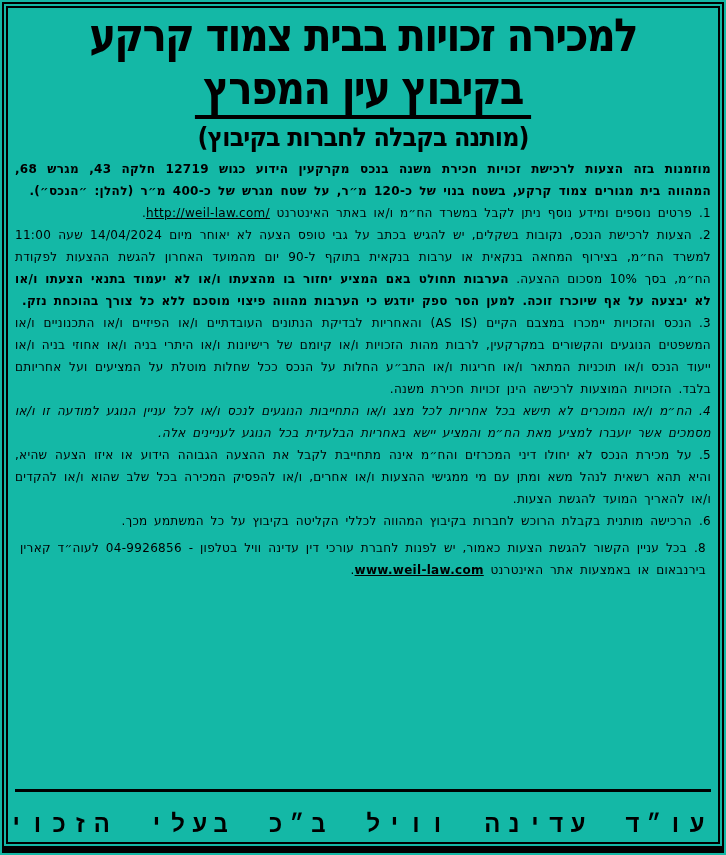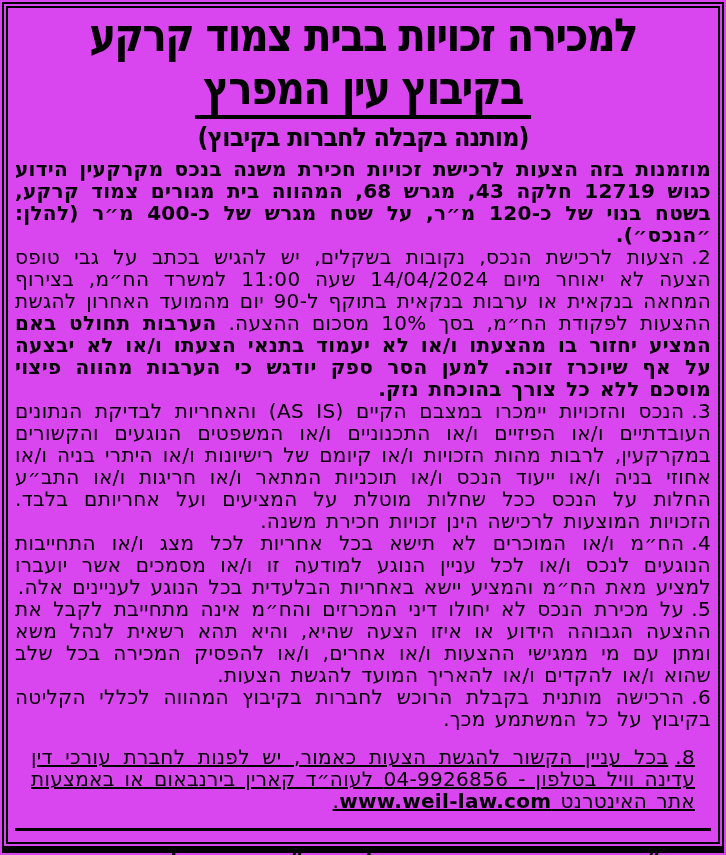--- a/index.html
+++ b/index.html
@@ -1,17 +1,17 @@
 <!DOCTYPE html>
 <html lang="he"><head>
 <meta charset="utf-8">
 <style>
   html,body{margin:0;padding:0;background:#fff;}
   .page{
-    position:relative;width:726px;height:855px;background:#d946ef;color:#000;
+    position:relative;width:726px;height:855px;background:#14b8a6;color:#000;
     font-family:"DejaVu Sans","Liberation Sans",sans-serif;overflow:hidden;
   }
   .frame-outer{
     position:absolute;top:2px;left:2px;right:2px;bottom:2px;
     border:2px solid #000;border-bottom:7px solid #000;
     padding:2px;box-sizing:border-box;
   }
   .frame-inner{
     border:2px solid #000;height:100%;box-sizing:border-box;
     display:flex;flex-direction:column;padding:2px 7px 0 7px;
@@ -24,21 +24,21 @@
     white-space:nowrap;
   }
   .title2{margin-top:1px;}
   .title2 .u-span{border-bottom:4px solid #000;padding:0 10px 1px 10px;display:inline-block;}
   .title3{
     font-size:26px;font-weight:bold;text-align:center;margin:3px 0 4px 0;
     letter-spacing:-1px;transform:scaleX(.92);transform-origin:50% 50%;white-space:nowrap;
   }
   
   .bodytext{
-    direction:rtl;font-size:20px;line-height:22px;
+    direction:rtl;font-size:12px;line-height:22px;
     letter-spacing:.3px;word-spacing:2.5px;
   }
   .intro{margin:2px 0 0 0;font-weight:bold;text-align:justify;}
   .item{text-align:justify;}
   .num{margin-left:7px;}
   .b{font-weight:bold;}
   .u{text-decoration:underline;}
   .link{unicode-bidi:embed;}
   
   .footer-sep{margin-top:auto;border-top:3px solid #000;}
@@ -58,26 +58,27 @@
 
       <header>
         <h1 class="title1">למכירה זכויות בבית צמוד קרקע</h1>
         <h1 class="title2"><span class="u-span">בקיבוץ עין המפרץ</span></h1>
         <div class="title3">(מותנה בקבלה לחברות בקיבוץ)</div>
       </header>
 
       <p class="bodytext intro">מוזמנות בזה הצעות לרכישת זכויות חכירת משנה בנכס מקרקעין הידוע כגוש 12719 חלקה 43, מגרש 68, המהווה בית מגורים צמוד קרקע, בשטח בנוי של כ-120 מ״ר, על שטח מגרש של כ-400 מ״ר (להלן: ״הנכס״).</p>
 
       <div id="items" class="bodytext">
+          <p class="item" style="margin: 0px;"><span class="num">1.</span><span>פרטים נוספים ומידע נוסף ניתן לקבל במשרד הח״מ ו/או באתר האינטרנט </span><span class="u link" dir="ltr">http://weil-law.com/</span><span>.</span></p>
           <p class="item" style="margin: 0px;"><span class="num">2.</span><span>הצעות לרכישת הנכס, נקובות בשקלים, יש להגיש בכתב על גבי טופס הצעה לא יאוחר מיום 14/04/2024 שעה 11:00 למשרד הח״מ, בצירוף המחאה בנקאית או ערבות בנקאית בתוקף ל-90 יום מהמועד האחרון להגשת ההצעות לפקודת הח״מ, בסך 10% מסכום ההצעה. </span><span class="b">הערבות תחולט באם המציע יחזור בו מהצעתו ו/או לא יעמוד בתנאי הצעתו ו/או לא יבצעה על אף שיוכרז זוכה. למען הסר ספק יודגש כי הערבות מהווה פיצוי מוסכם ללא כל צורך בהוכחת נזק.</span></p>
           <p class="item" style="margin: 0px;"><span class="num">3.</span><span>הנכס והזכויות יימכרו במצבם הקיים (AS IS) והאחריות לבדיקת הנתונים העובדתיים ו/או הפיזיים ו/או התכנוניים ו/או המשפטים הנוגעים והקשורים במקרקעין, לרבות מהות הזכויות ו/או קיומם של רישיונות ו/או היתרי בניה ו/או אחוזי בניה ו/או ייעוד הנכס ו/או תוכניות המתאר ו/או חריגות ו/או התב״ע החלות על הנכס ככל שחלות מוטלת על המציעים ועל אחריותם בלבד. הזכויות המוצעות לרכישה הינן זכויות חכירת משנה.</span></p>
-          <p class="item" style="margin: 0px;"><span class="num">4.</span><span>הח״מ ו/או המוכרים לא תישא בכל אחריות לכל מצג ו/או התחייבות הנוגעים לנכס ו/או לכל עניין הנוגע למודעה זו ו/או מסמכים אשר יועברו למציע מאת הח״מ והמציע יישא באחריות הבלעדית בכל הנוגע לעניינים אלה.</span></p>
+          <p class="item" style="margin: 0px; font-style: italic;"><span class="num">4.</span><span>הח״מ ו/או המוכרים לא תישא בכל אחריות לכל מצג ו/או התחייבות הנוגעים לנכס ו/או לכל עניין הנוגע למודעה זו ו/או מסמכים אשר יועברו למציע מאת הח״מ והמציע יישא באחריות הבלעדית בכל הנוגע לעניינים אלה.</span></p>
           <p class="item" style="margin: 0px;"><span class="num">5.</span><span>על מכירת הנכס לא יחולו דיני המכרזים והח״מ אינה מתחייבת לקבל את ההצעה הגבוהה הידוע או איזו הצעה שהיא, והיא תהא רשאית לנהל משא ומתן עם מי ממגישי ההצעות ו/או אחרים, ו/או להפסיק המכירה בכל שלב שהוא ו/או להקדים ו/או להאריך המועד להגשת הצעות.</span></p>
           <p class="item" style="margin: 0px;"><span class="num">6.</span><span>הרכישה מותנית בקבלת הרוכש לחברות בקיבוץ המהווה לכללי הקליטה בקיבוץ על כל המשתמע מכך.</span></p>
-          <p class="item" style="margin: 16px; text-decoration: underline;"><span class="num">8.</span><span>בכל עניין הקשור להגשת הצעות כאמור, יש לפנות לחברת עורכי דין עדינה וויל בטלפון - 04-9926856 לעוה״ד קארין בירנבאום או באמצעות אתר האינטרנט </span><span class="b u link" dir="ltr">www.weil-law.com</span><span>.</span></p>
+          <p class="item" style="margin: 5px;"><span class="num">8.</span><span>בכל עניין הקשור להגשת הצעות כאמור, יש לפנות לחברת עורכי דין עדינה וויל בטלפון - 04-9926856 לעוה״ד קארין בירנבאום או באמצעות אתר האינטרנט </span><span class="b u link" dir="ltr">www.weil-law.com</span><span>.</span></p>
         </div>
 
       <div class="footer-sep"></div>
 
       <footer>
         <div class="law-name">עו״ד עדינה וויל ב״כ בעלי הזכויות</div>
 
       </footer>
 
     </div>

